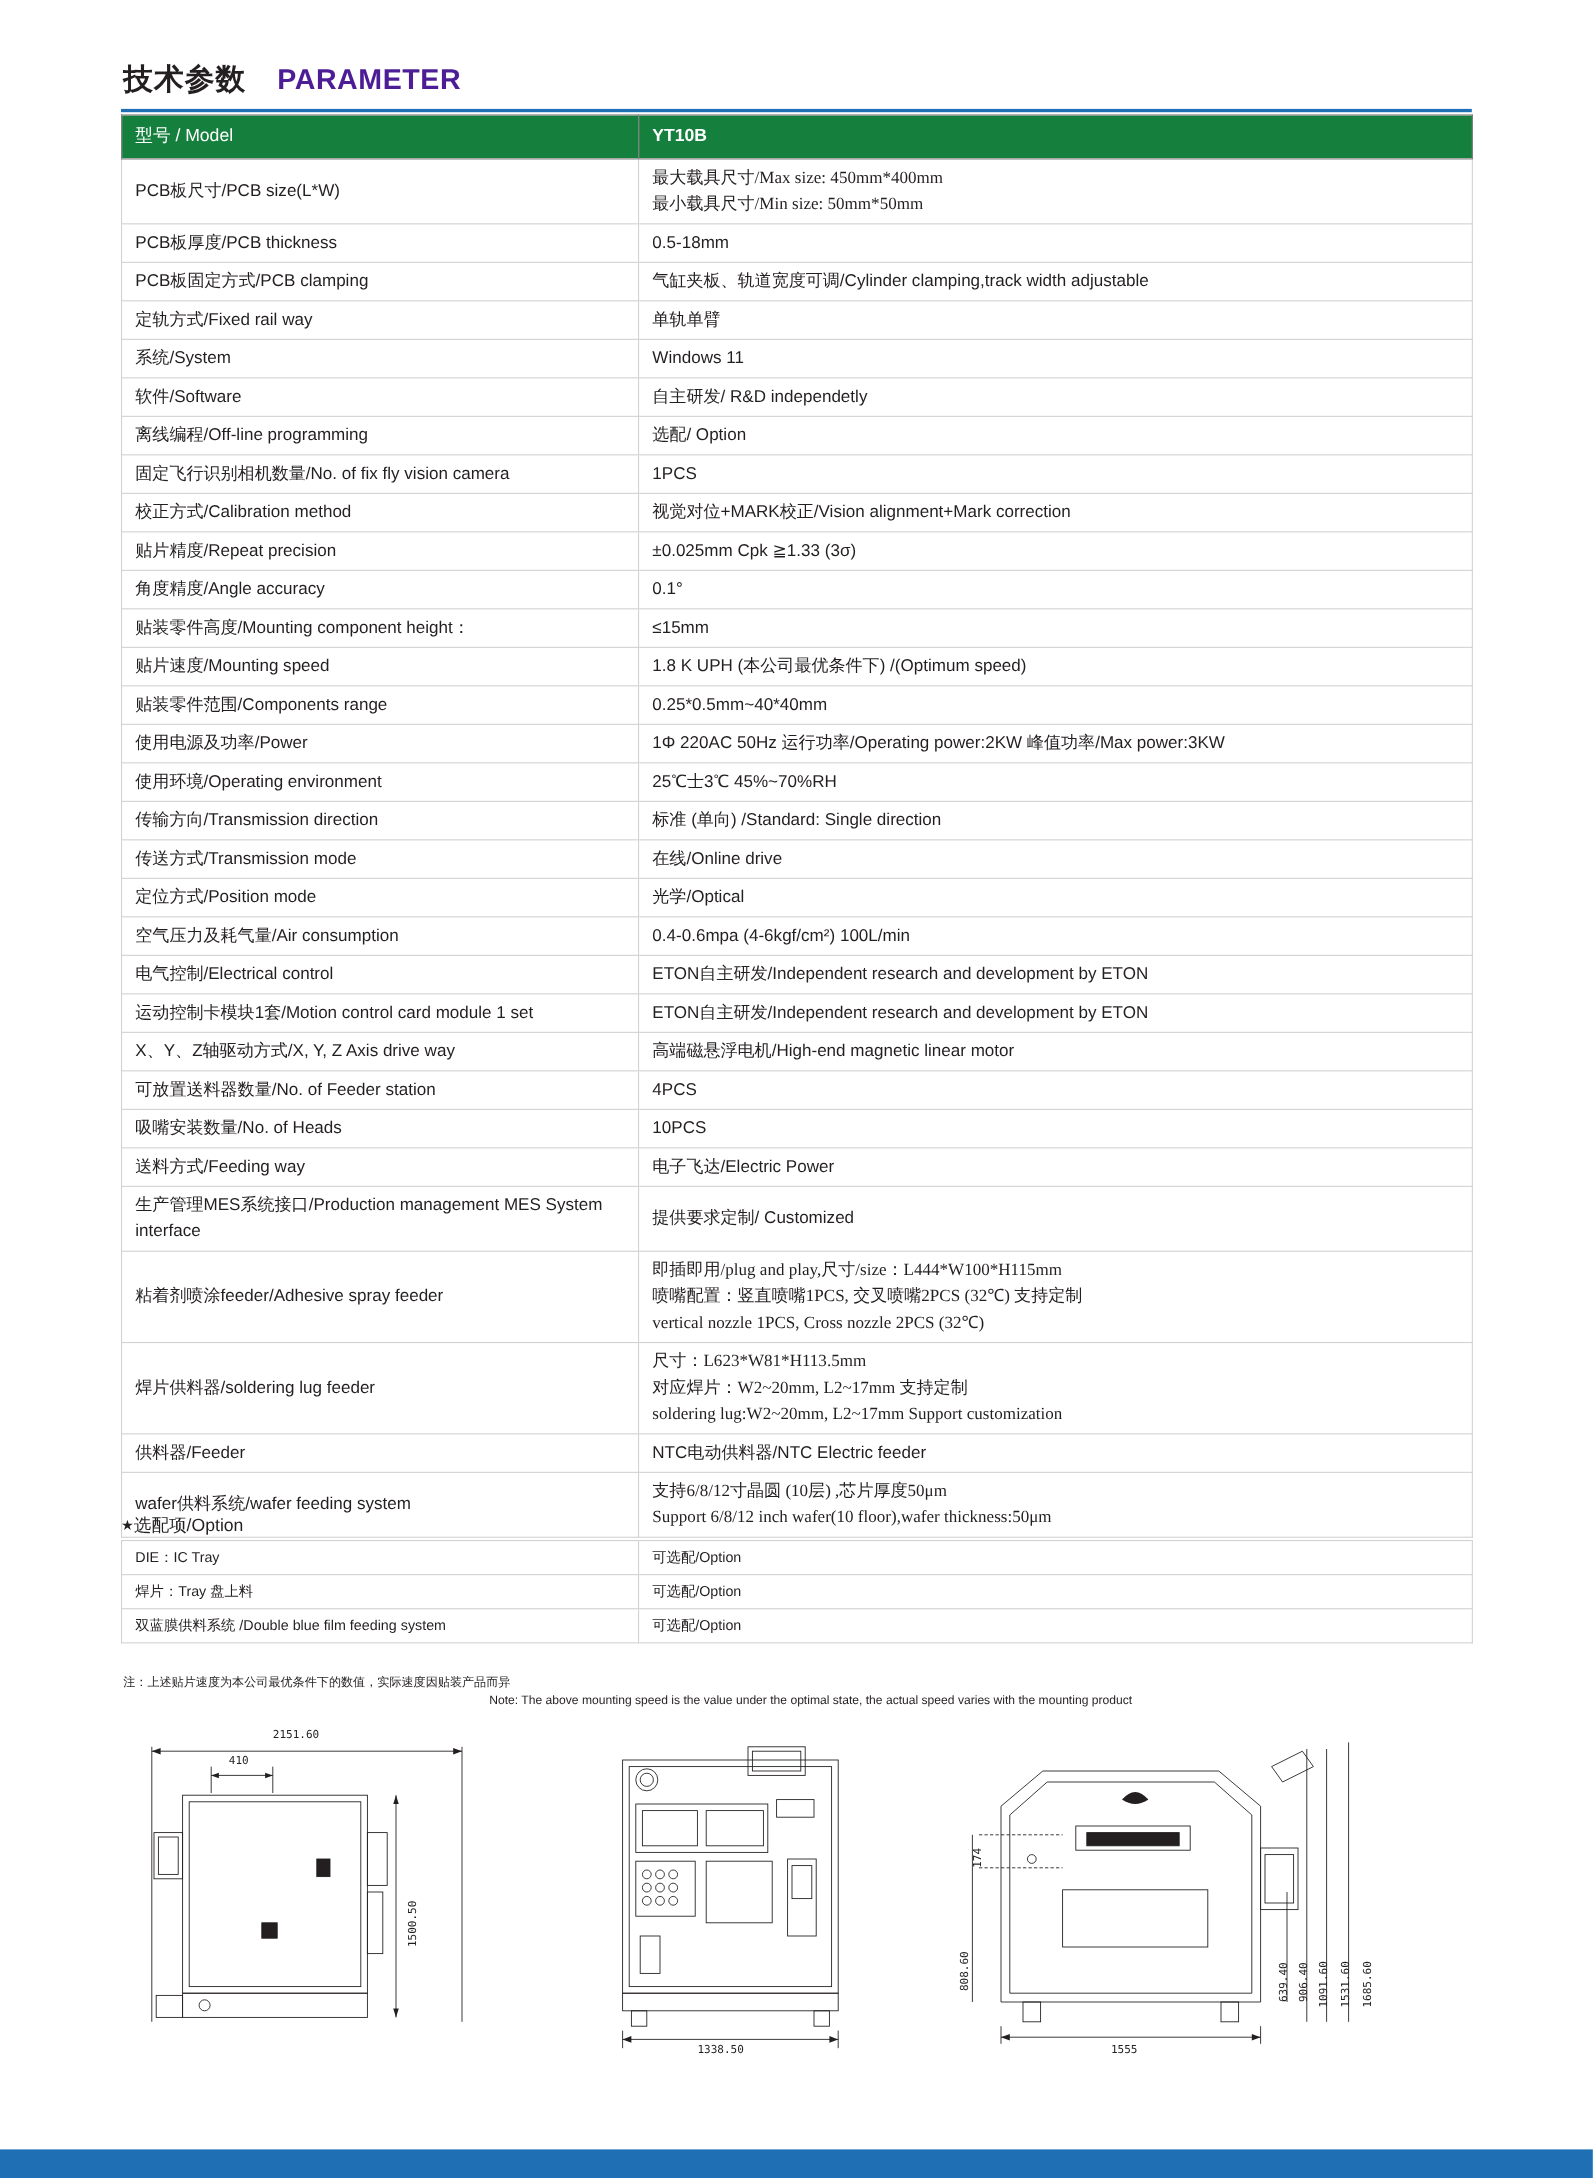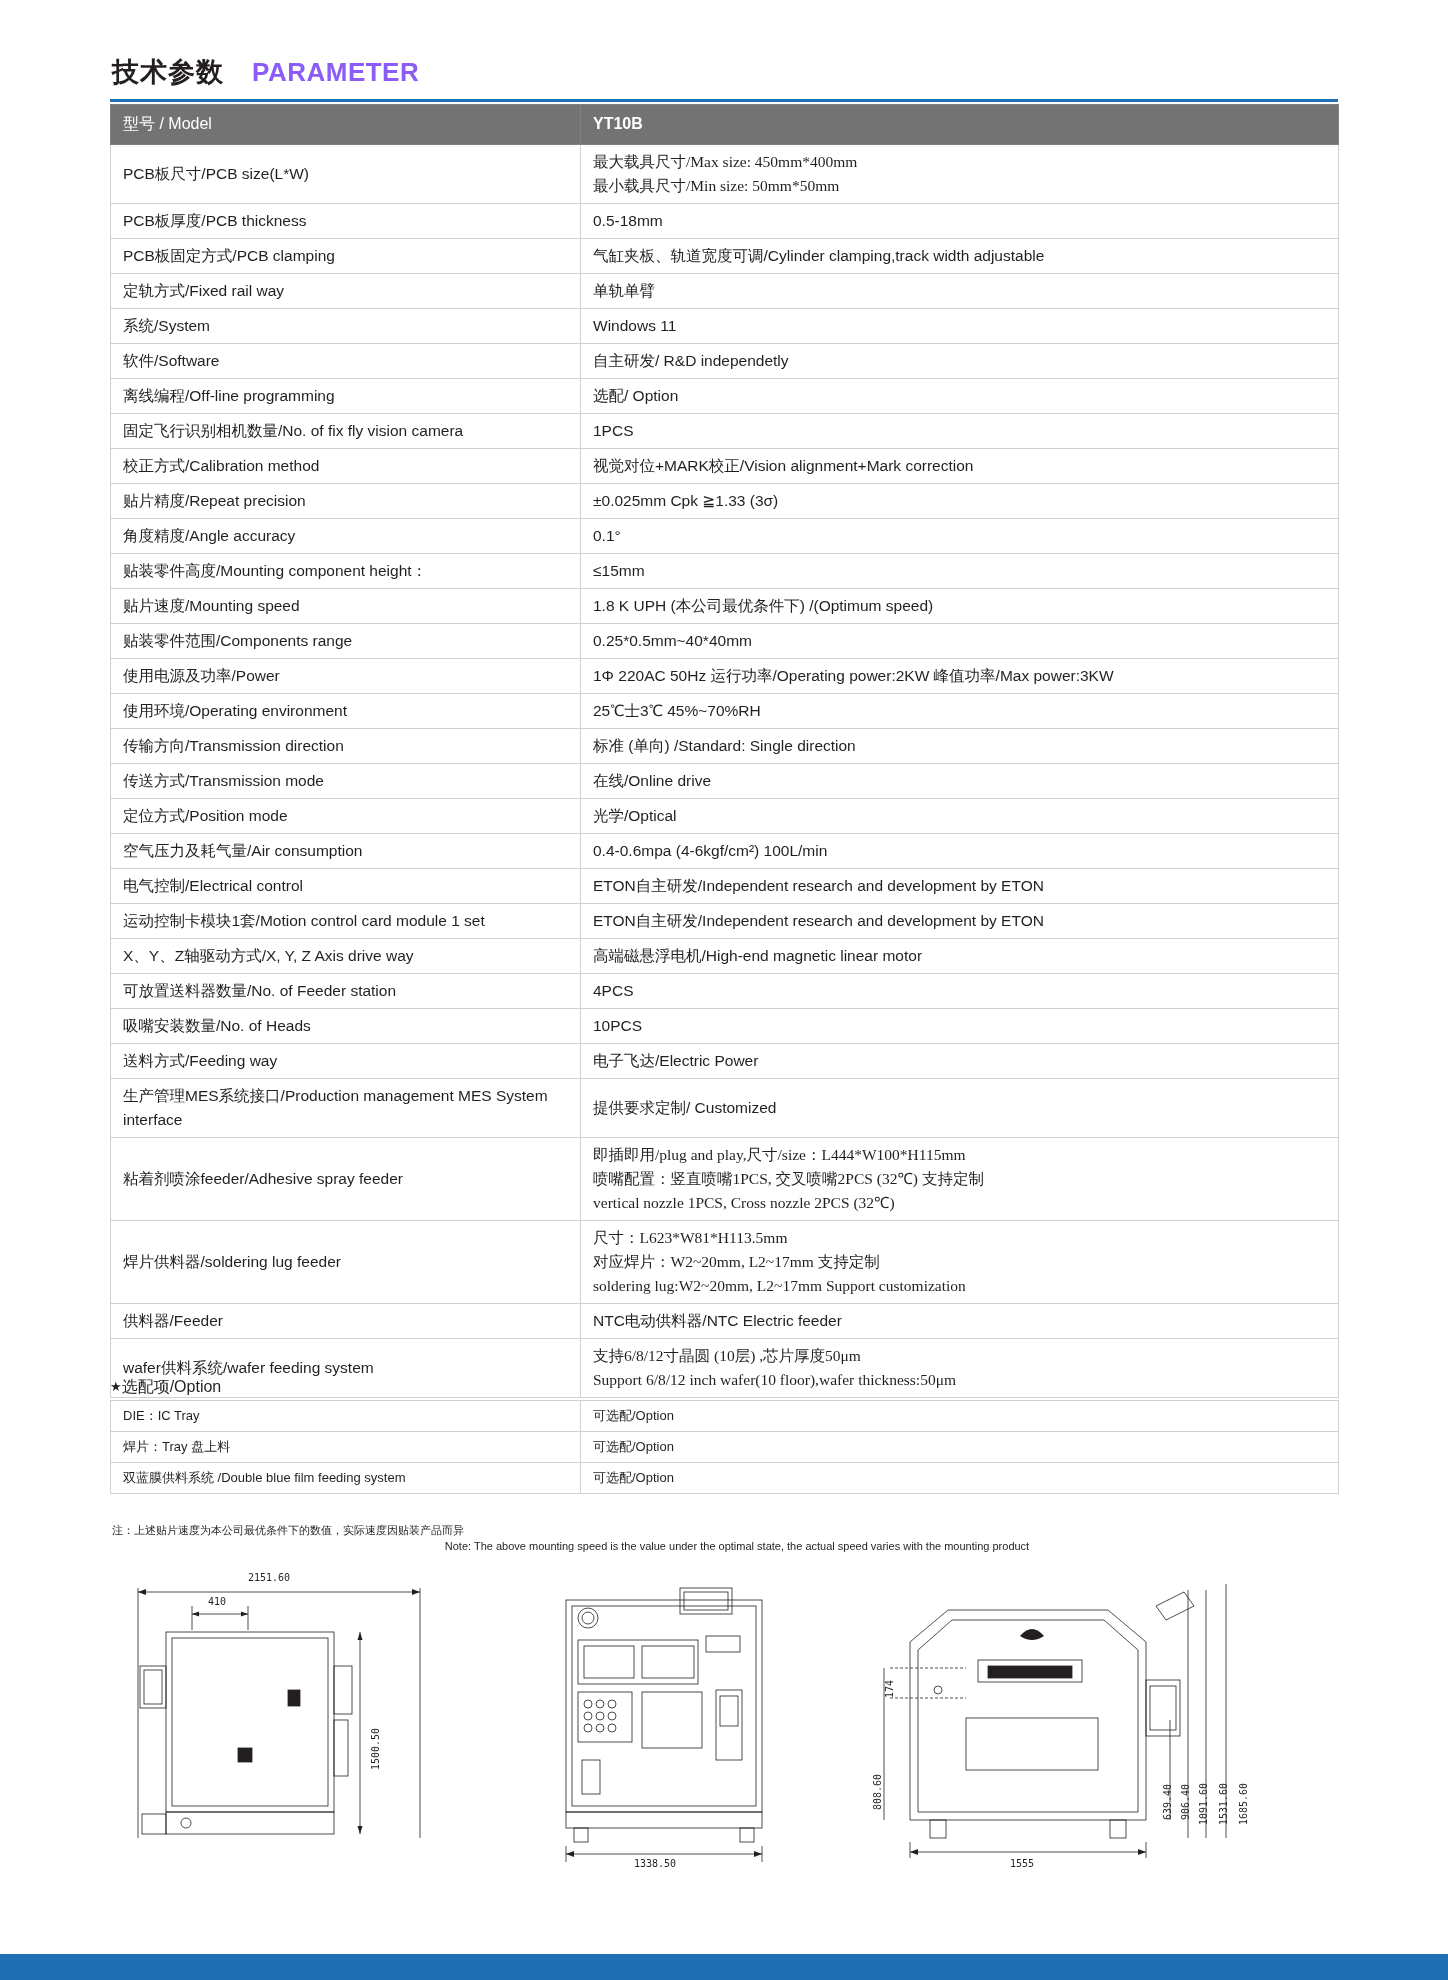--- a/index.html
+++ b/index.html
@@ -33,41 +33,41 @@
   .title-cn {
     font-size: 27px;
     font-weight: bold;
     letter-spacing: 1px;
     color: #231f20;
   }
   .title-en {
     font-size: 26px;
     font-weight: bold;
     letter-spacing: 0.5px;
-    color: #8b5cf6;
+    color: #4c1d95;
   }
   
   .param-table {
     position: absolute;
     left: 110px;
     top: 104px;
     width: 1228px;
     border-collapse: collapse;
     table-layout: fixed;
     font-size: 15.5px;
   }
   .param-table td {
     border: 1px solid #d2d2d2;
     padding: 5px 10px 5px 12px;
     vertical-align: middle;
     line-height: 1.55;
     background: #ffffff;
   }
   .param-table tr.header td {
-    background: #737373;
+    background: #15803d;
     color: #ffffff;
     font-size: 16px;
     border: 1px solid #808080;
     padding-top: 7px;
     padding-bottom: 7px;
   }
   .param-table tr.header td.val {
     font-weight: bold;
   }
   .col-label { width: 470px; }

